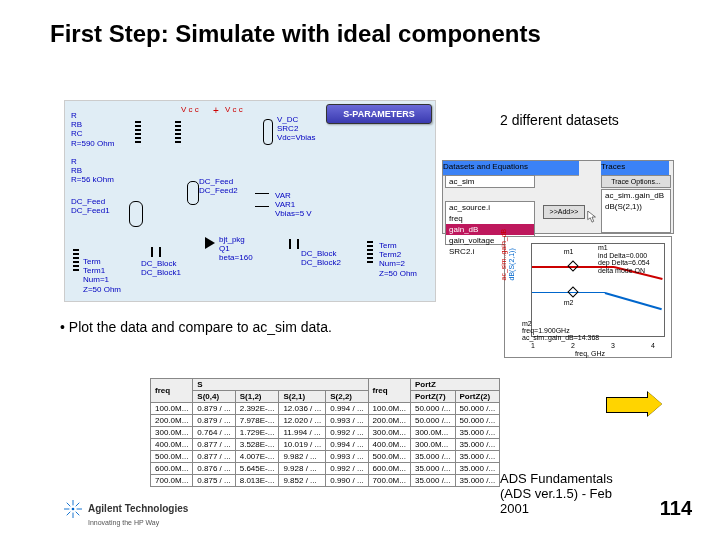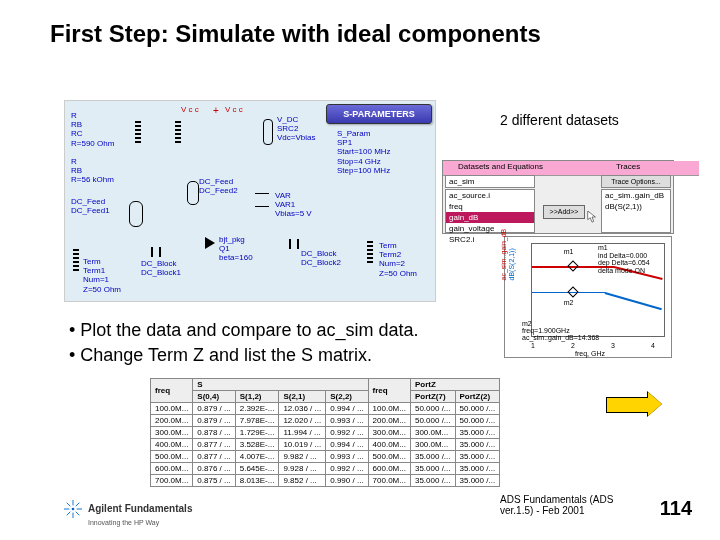--- a/index.html
+++ b/index.html
@@ -4,47 +4,47 @@
 <style>
 html,body{margin:0;padding:0}
 body{width:720px;height:540px;background:#fff;font-family:Arial,Helvetica,sans-serif;position:relative;overflow:hidden}
 .title{position:absolute;left:50px;top:20px;font-size:24px;font-weight:bold;}
 .schematic{position:absolute;left:64px;top:100px;width:370px;height:200px;background:#e0edf5;border:1px solid #ccc}
 .sch-part{position:absolute;font-size:8px;color:#0000c0;line-height:1.15}
 .sch-sym{position:absolute;border:1px solid #000}
 .sp-badge{position:absolute;left:326px;top:104px;width:104px;height:18px;background:linear-gradient(#6a6ad8,#3a3ab0);border:1px solid #333;border-radius:3px;color:#fff;font-size:9px;font-weight:bold;display:flex;align-items:center;justify-content:center;box-shadow:1px 1px 2px rgba(0,0,0,.3)}
 .datasets-lbl{position:absolute;left:500px;top:112px;font-size:14px}
 .ds-panel{position:absolute;left:442px;top:160px;width:230px;height:72px;background:#eee;border:1px solid #888;font-size:8px}
-.ds-h{position:absolute;top:0;height:12px;background:#f9a8d4;border-bottom:1px solid #999;padding:1px 15px}
+.ds-h{position:absolute;top:0;height:12px;background:#3b82f6;border-bottom:1px solid #999;padding:1px 0}
 .ds-list{position:absolute;background:#fff;border:1px solid #888}
 .ds-item{padding:1px 3px;font-size:8px}
 .ds-sel{background:#be185d;color:#fff}
 .addbtn{position:absolute;left:156px;top:44px;width:40px;height:12px;background:#ddd;border:1px solid #666;font-size:7px;text-align:center;line-height:12px}
 .cursor{position:absolute;left:200px;top:50px;width:10px;height:12px}
 .chart{position:absolute;left:504px;top:236px;width:166px;height:120px;background:#fff;border:1px solid #888}
 .chart-plot{position:absolute;left:26px;top:6px;right:6px;bottom:20px;border:1px solid #666}
 .chart-line{position:absolute;background:#c00;height:1.5px}
 .chart-line-b{position:absolute;background:#06c;height:1.5px}
 .chart-tick{position:absolute;font-size:7px}
 .chart-yl{position:absolute;left:-2px;top:50%;transform:rotate(-90deg) translateX(20px);transform-origin:left;font-size:7px;color:#c00}
 .chart-yl2{position:absolute;left:6px;top:50%;transform:rotate(-90deg) translateX(20px);transform-origin:left;font-size:7px;color:#06c}
 .chart-ann{position:absolute;left:92px;top:16px;font-size:7px;line-height:1.1}
 .marker{position:absolute;width:6px;height:6px;border:1px solid #000;transform:rotate(45deg)}
-.bullets{position:absolute;left:69px;top:318px;font-size:18px;line-height:1.4}
+.bullets{position:absolute;left:60px;top:318px;font-size:14px;line-height:1.4}
 .tbl{position:absolute;left:150px;top:378px;border-collapse:collapse;font-size:8px}
 .tbl td,.tbl th{border:1px solid #888;padding:1px 4px;text-align:left;background:#fff;white-space:nowrap}
 .tbl th{background:#eee}
 .arrow{position:absolute;left:606px;top:392px;width:56px;height:24px}
 .arrow-body{width:42px;height:14px;background:#ffd400;border:1px solid #000;position:absolute;top:5px}
 .arrow-head{position:absolute;left:42px;top:0;width:0;height:0;border-top:12px solid transparent;border-bottom:12px solid transparent;border-left:14px solid #ffd400}
 .arrow-head2{position:absolute;left:41px;top:-1px;width:0;height:0;border-top:13px solid transparent;border-bottom:13px solid transparent;border-left:15px solid #000;z-index:-1}
 .logo{position:absolute;left:88px;bottom:26px;font-size:10px;font-weight:bold;color:#333}
 .logo-sub{position:absolute;left:88px;bottom:14px;font-size:7px;color:#555}
 .logo-spark{position:absolute;left:64px;bottom:22px;width:18px;height:18px}
-.footer{position:absolute;left:500px;bottom:24px;width:140px;font-size:10px}
+.footer{position:absolute;left:500px;bottom:24px;width:140px;font-size:13px}
 .pagenum{position:absolute;right:28px;bottom:20px;font-size:20px;font-weight:bold}
 </style>
 </head>
 <body>
 
 <div class="title">First Step: Simulate with ideal components</div>
 
 <div class="schematic">
   <div class="sch-part" style="left:6px;top:10px;white-space:pre">R
 RB
@@ -53,25 +53,20 @@
   <div class="sch-part" style="left:6px;top:56px;white-space:pre">R
 RB
 R=56 kOhm</div>
   <div class="sch-part" style="left:6px;top:96px;white-space:pre">DC_Feed
 DC_Feed1</div>
   <div class="sch-part" style="left:134px;top:76px;white-space:pre">DC_Feed
 DC_Feed2</div>
   <div class="sch-part" style="left:212px;top:14px;white-space:pre">V_DC
 SRC2
 Vdc=Vbias</div>
-  <div class="sch-part" style="left:272px;top:28px;white-space:pre">S_Param
-SP1
-Start=100 MHz
-Stop=4 GHz
-Step=100 MHz</div>
   <div class="sch-part" style="left:210px;top:90px;white-space:pre">VAR
 VAR1
 Vbias=5 V</div>
   <div class="sch-part" style="left:154px;top:134px;white-space:pre">bjt_pkg
 Q1
 beta=160</div>
   <div class="sch-part" style="left:76px;top:158px;white-space:pre">DC_Block
 DC_Block1</div>
   <div class="sch-part" style="left:236px;top:148px;white-space:pre">DC_Block
 DC_Block2</div>
@@ -103,21 +98,21 @@
 <div class="sp-badge">S-PARAMETERS</div>
 <div class="datasets-lbl">2 different datasets</div>
 
 <div class="ds-panel">
   <div class="ds-h" style="left:0;width:136px">Datasets and Equations</div>
   <div class="ds-h" style="left:158px;width:68px">Traces</div>
   <div class="ds-list" style="left:2px;top:14px;width:88px;height:11px">
     <div class="ds-item">ac_sim</div>
   </div>
   <div style="position:absolute;left:158px;top:14px;width:68px;height:11px;background:#ddd;border:1px solid #888;font-size:7px;text-align:center;line-height:11px">Trace Options...</div>
-  <div class="ds-list" style="left:2px;top:28px;width:88px;height:42px">
+  <div class="ds-list" style="left:2px;top:40px;width:88px;height:42px">
     <div class="ds-item">ac_source.i</div>
     <div class="ds-item">freq</div>
     <div class="ds-item ds-sel">gain_dB</div>
     <div class="ds-item">gain_voltage</div>
     <div class="ds-item">SRC2.i</div>
   </div>
   <div class="ds-list" style="left:158px;top:28px;width:68px;height:42px">
     <div class="ds-item">ac_sim..gain_dB</div>
     <div class="ds-item">dB(S(2,1))</div>
   </div>
@@ -151,21 +146,20 @@
 <div class="chart-ann" style="left:598px;top:244px;white-space:pre">m1
 ind Delta=0.000
 dep Delta=6.054
 delta mode ON</div>
 <div style="position:absolute;left:522px;top:320px;font-size:7px;white-space:pre">m2
 freq=1.900GHz
 ac_sim..gain_dB=14.368</div>
 
 <div class="bullets">
   <div>• Plot the data and compare to ac_sim data.</div>
-  <div>• Change Term Z and list the S matrix.</div>
 </div>
 
 <table class="tbl">
   <thead>
     <tr>
       <th rowspan="2">freq</th>
       <th colspan="4">S</th>
       <th rowspan="2">freq</th>
       <th colspan="2">PortZ</th>
     </tr>
@@ -194,21 +188,21 @@
         <td>0.879 / ...</td>
         <td>7.978E-...</td>
         <td>12.020 / ...</td>
         <td>0.993 / ...</td>
         <td>200.0M...</td>
         <td>50.000 /...</td>
         <td>50.000 /...</td>
       </tr>
       <tr>
         <td>300.0M...</td>
-        <td>0.878 / ...</td>
+        <td>0.764 / ...</td>
         <td>1.729E-...</td>
         <td>11.994 / ...</td>
         <td>0.992 / ...</td>
         <td>300.0M...</td>
         <td>300.0M...</td>
         <td>35.000 /...</td>
       </tr>
       <tr>
         <td>400.0M...</td>
         <td>0.877 / ...</td>
@@ -264,16 +258,16 @@
     <line x1="10" y1="0" x2="10" y2="6"></line>
       <line x1="10" y1="14" x2="10" y2="20"></line>
     <line x1="0" y1="10" x2="6" y2="10"></line>
       <line x1="14" y1="10" x2="20" y2="10"></line>
     <line x1="3" y1="3" x2="7" y2="7"></line>
       <line x1="13" y1="13" x2="17" y2="17"></line>
     <line x1="17" y1="3" x2="13" y2="7"></line>
       <line x1="7" y1="13" x2="3" y2="17"></line>
   </g>
 </svg>
-<div class="logo">Agilent Fundamentals</div>
+<div class="logo">Agilent Technologies</div>
 <div class="logo-sub">Innovating the HP Way</div>
 <div class="footer">ADS Fundamentals (ADS ver.1.5) - Feb 2001</div>
 <div class="pagenum">114</div>
 
 </body></html>

